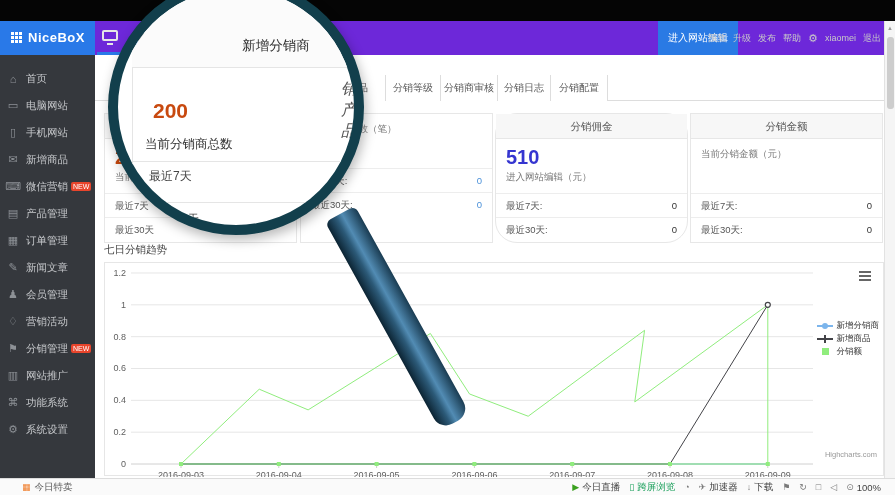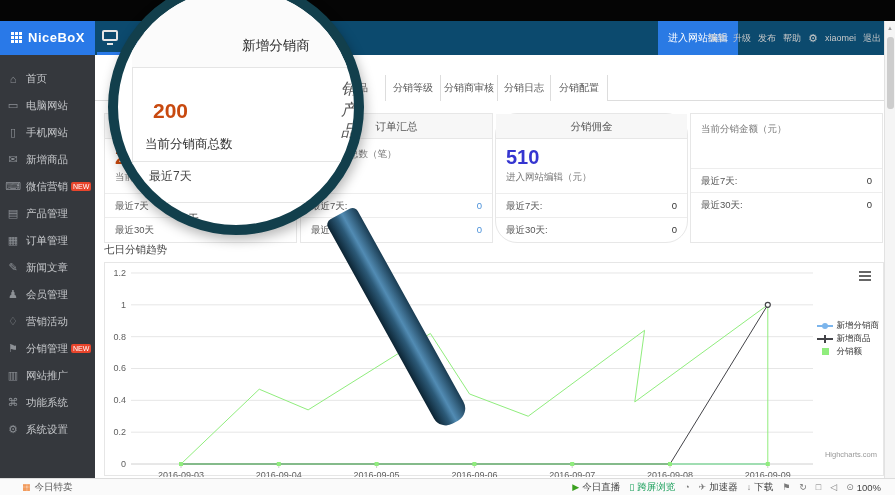--- a/index.html
+++ b/index.html
@@ -1,21 +1,21 @@
 <!DOCTYPE html>
 <html><head>
 <meta charset="utf-8">
 <style>
   html,body{margin:0;padding:0;background:#888;}
   *{box-sizing:border-box;font-family:"Liberation Sans","DejaVu Sans",sans-serif;}
   .screen{position:relative;width:895px;height:495px;background:#fff;overflow:hidden;}
 
   
   .topstrip{position:absolute;left:0;top:0;width:895px;height:21px;background:#050505;}
-  .topbar{position:absolute;left:0;top:21px;width:895px;height:34px;background:#0c4a6e;}
+  .topbar{position:absolute;left:0;top:21px;width:895px;height:34px;background:#6d28d9;}
   .logo{position:absolute;left:0;top:0;width:95px;height:34px;background:#2979e8;color:#fff;}
   .grid-icon{position:absolute;left:11px;top:11px;width:3px;height:3px;background:#fff;
     box-shadow:4px 0 #fff,8px 0 #fff,0 4px #fff,4px 4px #fff,8px 4px #fff,0 8px #fff,4px 8px #fff,8px 8px #fff;}
   .logo-text{position:absolute;left:28px;top:9px;font-size:13px;font-weight:bold;letter-spacing:.5px;}
   .mon-icon{position:absolute;left:102px;top:9px;width:16px;height:11px;border:2px solid #e6e6e6;border-radius:2px;}
   .mon-icon:after{content:'';position:absolute;left:3px;top:11px;width:6px;height:2px;background:#e6e6e6;}
   .tab-underline{position:absolute;left:97px;top:31px;width:32px;height:3px;background:#2979e8;}
   .enter-edit{position:absolute;right:157px;top:0;width:80px;height:34px;background:#2a7ae4;color:#fff;
     font-size:10px;text-align:center;line-height:34px;border:0;padding:0;cursor:pointer;}
   .top-links{position:absolute;right:14px;top:0;height:34px;display:flex;align-items:center;gap:7px;
@@ -207,21 +207,20 @@
           <span>最近7天</span>
           <span class="val"></span>
         </div>
       <div class="crow">
           <span>最近30天</span>
           <span class="val"></span>
         </div>
     </div>
 
     <div class="card card-orders" style="left:205px;">
-      <div class="card-h">订单汇总</div>
       <div class="card-body">
         <div class="big"></div>
         <div class="cap">当前订单总数（笔）</div>
       </div>
       <div class="crow">
           <span>最近7天:</span>
           <span class="val">0</span>
         </div>
       <div class="crow">
           <span>最近30天:</span>
@@ -239,20 +238,21 @@
           <span>最近7天:</span>
           <span class="val">0</span>
         </div>
       <div class="crow">
           <span>最近30天:</span>
           <span class="val">0</span>
         </div>
     </div>
 
     <div class="card" style="left:595px;">
+      <div class="card-h">分销金额</div>
       <div class="card-body">
         <div class="cap">当前分销金额（元）</div>
       </div>
       <div class="crow">
           <span>最近7天:</span>
           <span class="val">0</span>
         </div>
       <div class="crow">
           <span>最近30天:</span>
           <span class="val">0</span>

